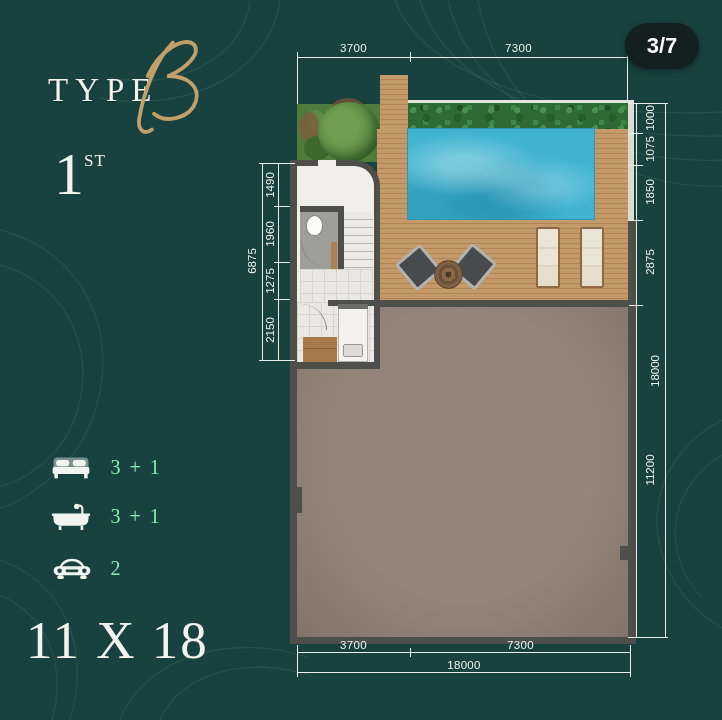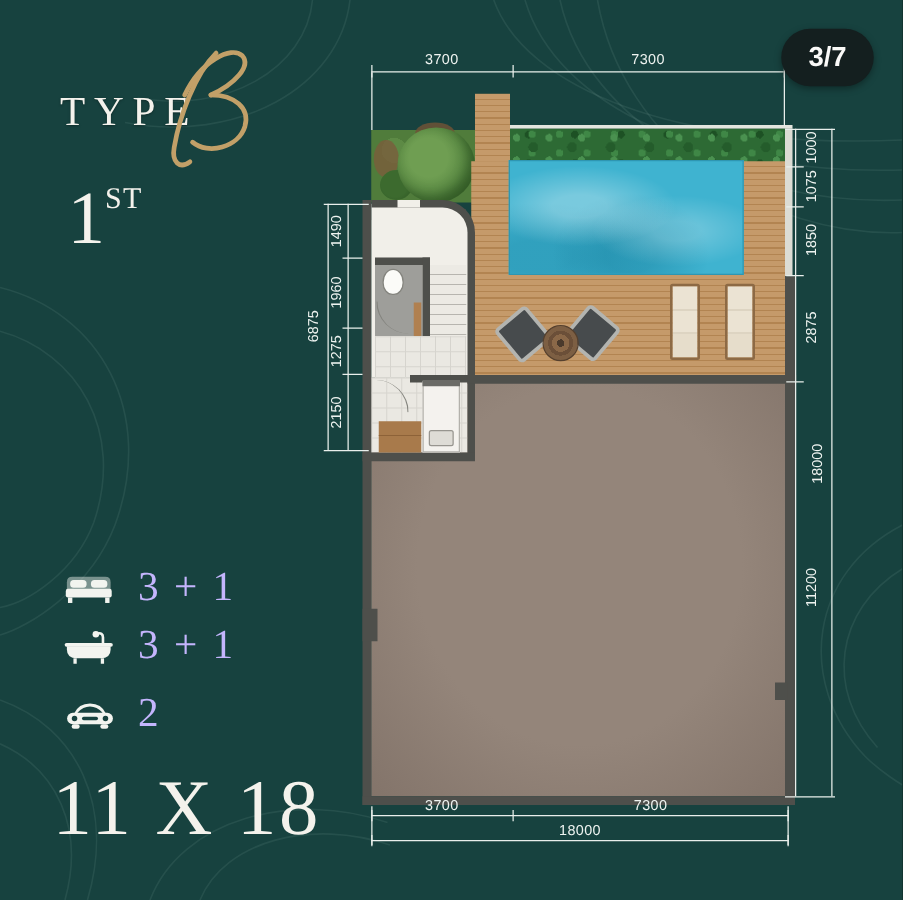--- a/index.html
+++ b/index.html
@@ -11,21 +11,21 @@
   .dline{position:absolute;background:#e9efec;}
   .dlabel{position:absolute;color:#eef3f0;font-size:11.5px;line-height:11px;text-align:center;letter-spacing:.3px;}
   .vlabel{position:absolute;color:#eef3f0;font-size:11.5px;line-height:11px;white-space:nowrap;
           transform:translate(-50%,-50%) rotate(-90deg);}
   .tile{background-color:#eae8e2;
         background-image:linear-gradient(#d6d4ce 1px,transparent 1px),
                          linear-gradient(90deg,#d6d4ce 1px,transparent 1px);
         background-size:12px 12px;}
   .wood{background:repeating-linear-gradient(180deg,#c59a6a 0 4px,#b28451 4px 5px);}
   .serif{font-family:"Liberation Serif",serif;color:#f4f2ec;}
-  .amen-value{font-family:"Liberation Serif",serif;color:#c4b5fd;font-size:33px;letter-spacing:2px;margin-top:36px;}
+  .amen-value{font-family:"Liberation Serif",serif;color:#86efac;font-size:20px;letter-spacing:2px;margin-top:36px;}
 </style>
 </head>
 <body>
 
 <div class="canvas">
 
   <svg class="abs" style="left:0;top:0;" width="722" height="720" viewBox="0 0 722 720">
     <g fill="none" stroke="rgba(190,225,212,0.09)" stroke-width="1.3">
       <path d="M395 0 C 420 70 540 120 722 112"></path>
       <path d="M420 0 C 445 85 565 140 722 136"></path>
@@ -188,21 +188,21 @@
 
   <svg class="abs" style="left:112px;top:32px;" width="105" height="110" viewBox="0 0 100 105">
     <g fill="none" stroke="#c2a068" stroke-width="3.6" stroke-linecap="round">
       <path d="M58 10 C 42 26 30 58 26 82 C 24 93 30 99 38 93"></path>
       <path d="M34 42 C 46 16 70 4 78 12 C 85 20 72 34 54 42"></path>
       <path d="M54 42 C 72 42 84 52 80 66 C 75 82 52 88 40 78"></path>
     </g>
   </svg>
 
   <div class="abs" style="left:54px;top:144px;">
-    <span class="serif" style="font-size:60px;line-height:60px;">1</span><span class="serif" style="font-size:24px;vertical-align:28px;letter-spacing:1px;">ST</span>
+    <span class="serif" style="font-size:60px;line-height:60px;">1</span><span class="serif" style="font-size:17px;vertical-align:28px;letter-spacing:1px;">ST</span>
   </div>
 
   <div class="abs" style="left:50px;top:452px;">
     <svg width="42" height="30" viewBox="0 0 48 30" style="vertical-align:middle;">
       <g fill="#f2f4ef">
         <path d="M4 16 V9 Q4 4 9 4 H39 Q44 4 44 9 V16 Z" opacity=".45"></path>
         <rect x="7" y="7" width="15" height="7" rx="3.2"></rect>
         <rect x="26" y="7" width="15" height="7" rx="3.2"></rect>
         <rect x="3" y="15" width="42" height="8" rx="2"></rect>
         <rect x="5" y="23" width="4" height="5"></rect>
@@ -237,21 +237,21 @@
       <g fill="#17423f">
         <circle cx="10.5" cy="17" r="2.4"></circle>
         <circle cx="37.5" cy="17" r="2.4"></circle>
         <rect x="17" y="15.6" width="14" height="3" rx="1.5"></rect>
         <path d="M13 12 Q18 6.5 24 6.5 Q30 6.5 35 12 Z"></path>
       </g>
     </svg>
     <span class="amen-value" style="margin-left:12px;vertical-align:middle;">2</span>
   </div>
 
-  <div class="abs serif" style="left:42px;top:610px;font-size:63px;letter-spacing:2px;">11 X 18</div>
+  <div class="abs serif" style="left:26px;top:610px;font-size:53px;letter-spacing:2px;">11 X 18</div>
 
   <div class="abs" style="left:625px;top:23px;width:74px;height:46px;border-radius:23px;background:#141f1f;
               box-shadow:0 2px 6px rgba(0,0,0,.35);text-align:center;">
     <span style="color:#fafaf8;font-size:22px;font-weight:bold;line-height:46px;
                  font-family:'Liberation Sans',sans-serif;">3/7</span>
   </div>
 
 </div>
 
 </body></html>

